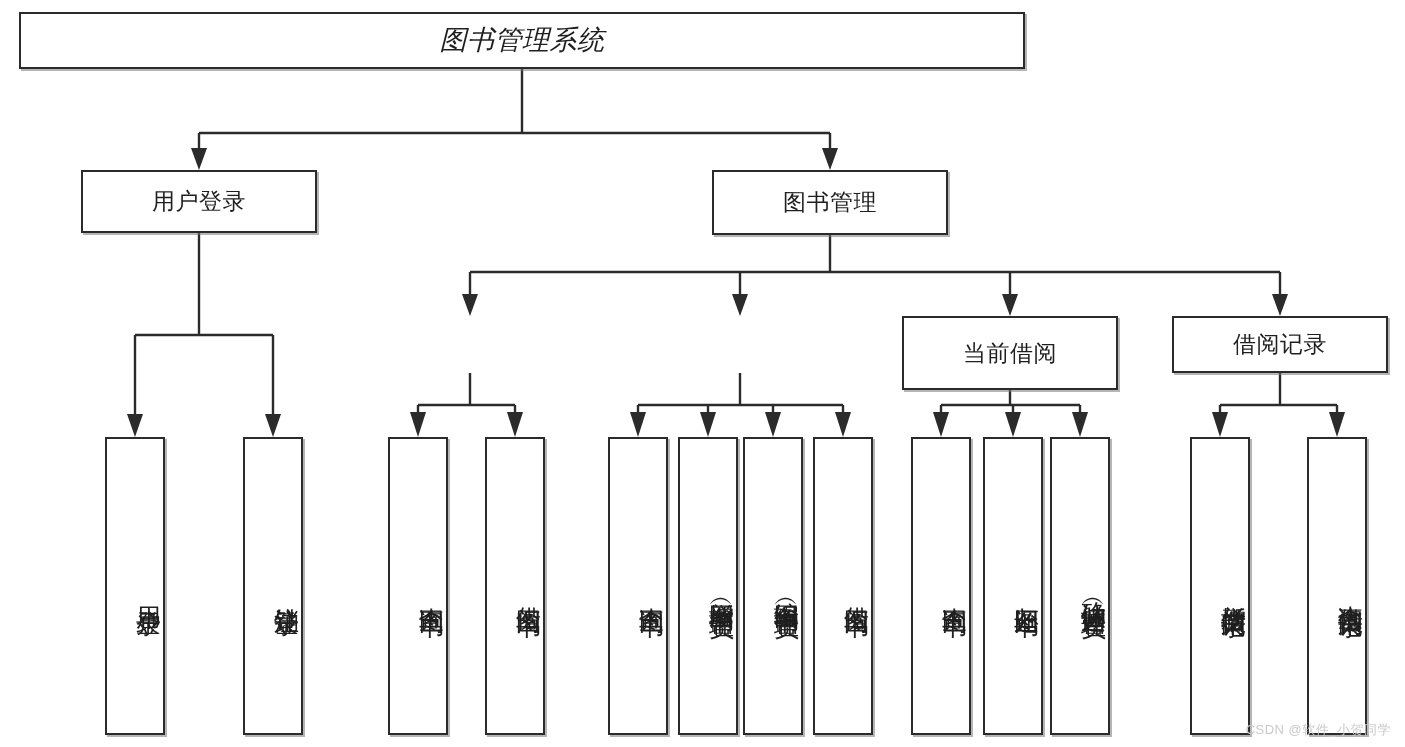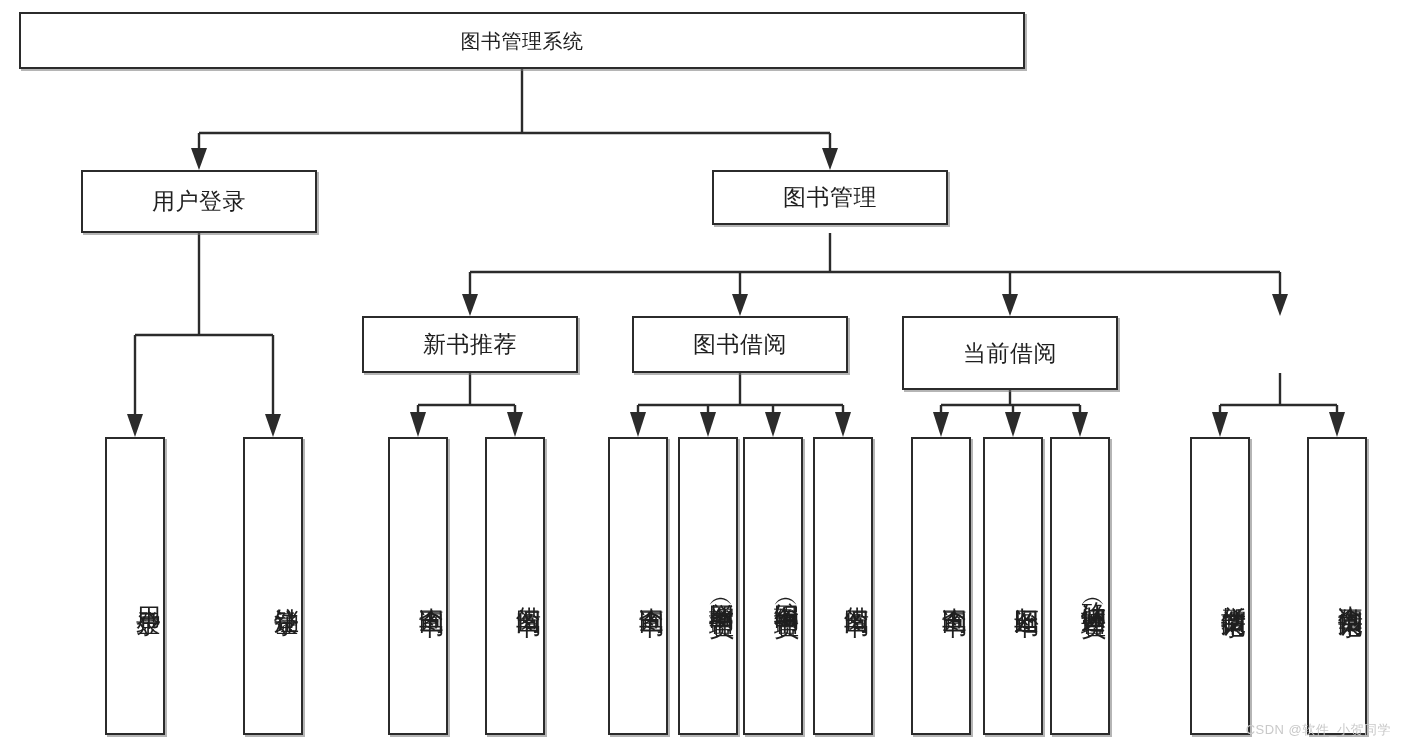--- a/index.html
+++ b/index.html
@@ -39,21 +39,21 @@
     color: #1f1f1f;
     white-space: nowrap;
     letter-spacing: 0.5px;
   }
 
   
   .node.horiz .label {
     font-size: 23px;
     line-height: 1;
   }
-  .node.root .label { font-size: 20px; }
+  .node.root .label { font-size: 27px; font-style: italic; }
 
   
   .node.vert .label {
     writing-mode: vertical-rl;
     text-orientation: upright;
     align-items: flex-start;
     justify-content: center;
     padding-top: 10px;
     font-size: 25px;
     line-height: 1.12;
@@ -173,36 +173,33 @@
   </svg>
 
   <div class="node horiz root" style="left:19px; top:12px; width:1006px; height:57px;">
     <span class="label">图书管理系统</span>
   </div>
 
   <div class="node horiz" style="left:81px; top:170px; width:236px; height:63px;">
     <span class="label">用户登录</span>
   </div>
 
-  <div class="node horiz" style="left:712px; top:170px; width:236px; height:55px;">
+  <div class="node horiz" style="left:712px; top:170px; width:236px; height:65px;">
     <span class="label">图书管理</span>
   </div>
 
-  <div class="node horiz" style="left:362px; top:316px; width:216px; height:57px;">
-    <span class="label">新书推荐</span>
-  </div>
-
-  <div class="node horiz" style="left:632px; top:316px; width:216px; height:57px;">
-    <span class="label">图书借阅</span>
-  </div>
+
 
   <div class="node horiz" style="left:902px; top:316px; width:216px; height:74px;">
     <span class="label">当前借阅</span>
   </div>
 
+  <div class="node horiz" style="left:1172px; top:316px; width:216px; height:57px;">
+    <span class="label">借阅记录</span>
+  </div>
 
   <div class="node vert" style="left:105px; top:437px; width:60px; height:298px;">
     <span class="label">用户登录</span>
   </div>
 
   <div class="node vert" style="left:243px; top:437px; width:60px; height:298px;">
     <span class="label">注销登录</span>
   </div>
 
   <div class="node vert" style="left:388px; top:437px; width:60px; height:298px;">

